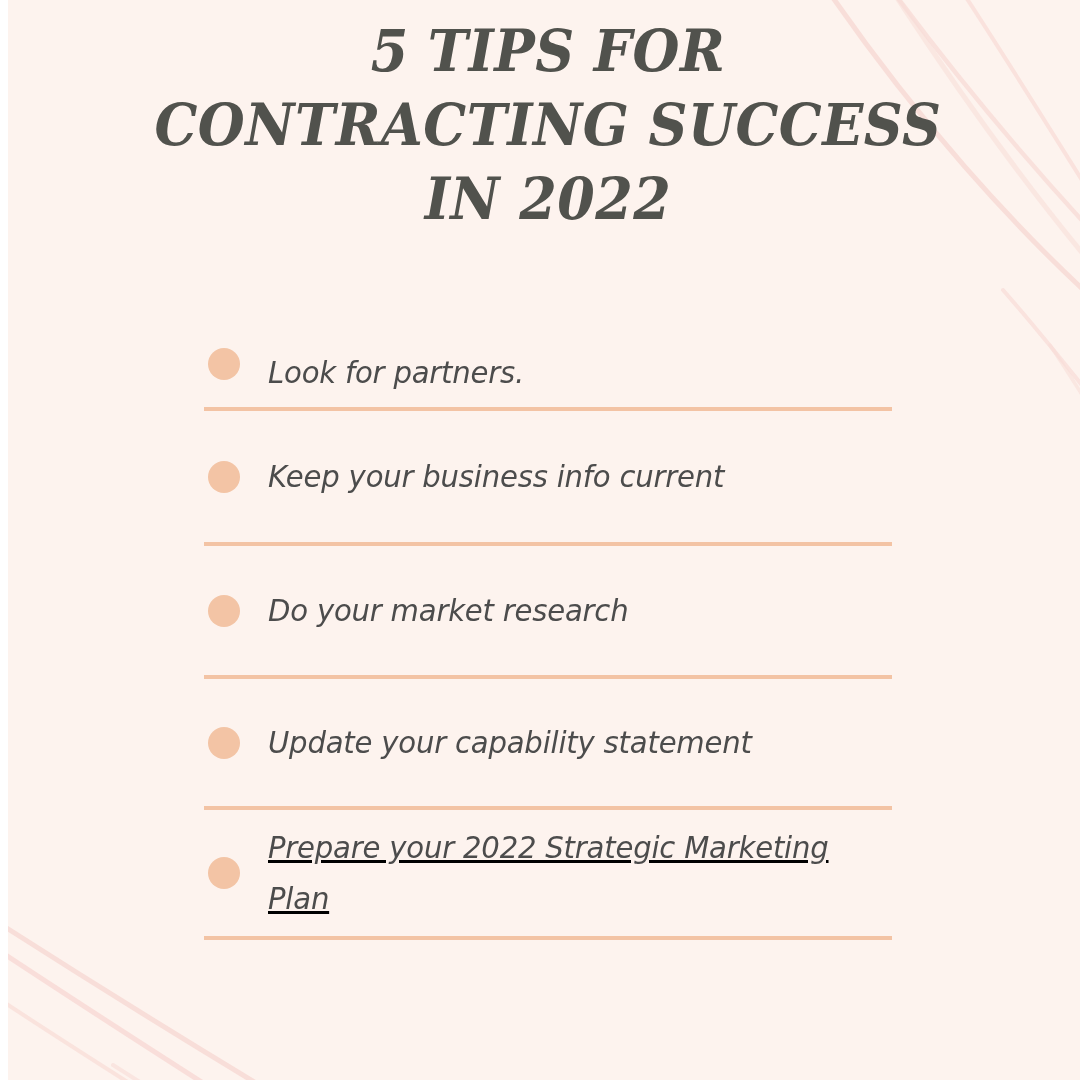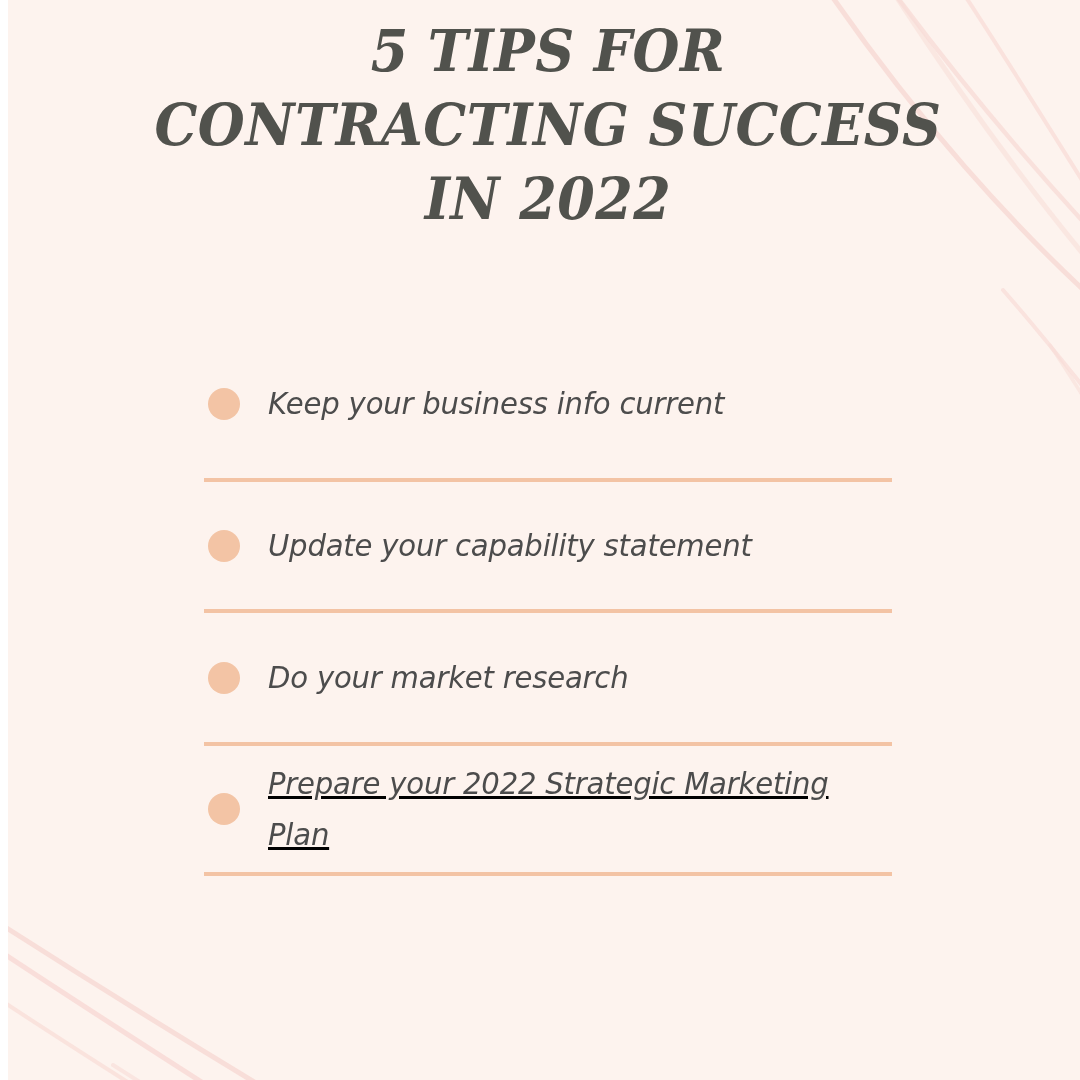--- a/index.html
+++ b/index.html
@@ -85,21 +85,21 @@
     font-weight: 400;
     font-size: 30px;
     line-height: 50px;
     color: #4C4C4C;
     letter-spacing: -0.2px;
     transform: scaleX(0.97);
     transform-origin: left center;
   }
 
   .tip-row.r1 { height: 81px; align-items: flex-start; padding-top: 18px; }
-  .tip-row.r2 { height: 152px; align-items: center; justify-content: space-between; }
+  .tip-row.r2 { height: 135px; align-items: center; justify-content: space-between; }
   .tip-row.r3 { height: 133px; align-items: center; }
   .tip-row.r4 { height: 131px; align-items: center; }
   .tip-row.r5 { height: 130px; align-items: center; text-decoration: underline; }
 
   .tip-row.r5 .tip-text { line-height: 51px; }
 </style>
 </head>
 <body>
 
 <div id="poster">
@@ -123,34 +123,38 @@
   </svg>
 
   <div id="title-block">
     <span class="title-line">5 TIPS FOR</span>
     <span class="title-line">CONTRACTING SUCCESS</span>
     <span class="title-line">IN 2022</span>
   </div>
 
   <div id="tips-list">
 
+    <div class="tip-row r1">
+      <span class="tip-bullet"></span>
+      <span class="tip-text">Look for partners.</span>
+    </div>
 
     <div class="tip-row r2">
       <span class="tip-bullet"></span>
       <span class="tip-text">Keep your business info current</span>
     </div>
 
+    <div class="tip-row r3">
+      <span class="tip-bullet"></span>
+      <span class="tip-text">Do your market research</span>
+    </div>
+
     <div class="tip-row r4">
       <span class="tip-bullet"></span>
       <span class="tip-text">Update your capability statement</span>
-    </div>
-
-    <div class="tip-row r3">
-      <span class="tip-bullet"></span>
-      <span class="tip-text">Do your market research</span>
     </div>
 
     <div class="tip-row r5">
       <span class="tip-bullet"></span>
       <span class="tip-text">Prepare your 2022 Strategic Marketing Plan</span>
     </div>
 
   </div>
 </div>
 

